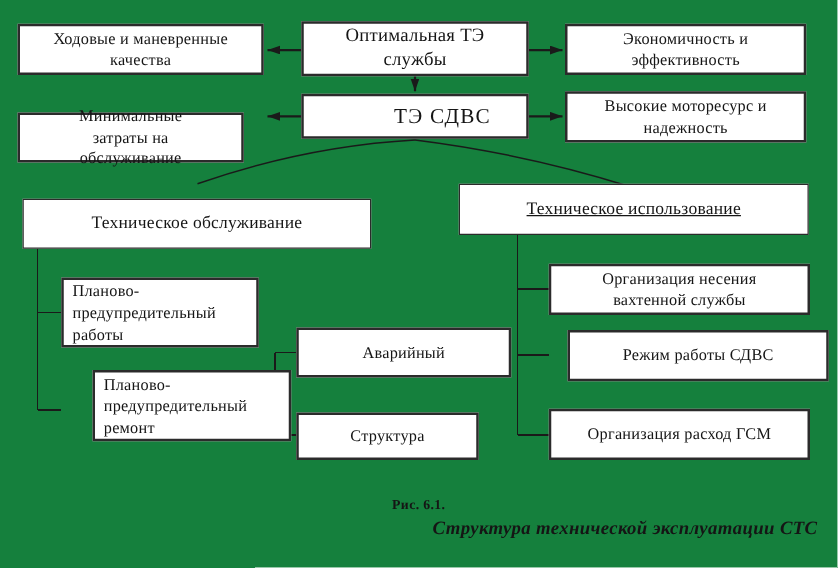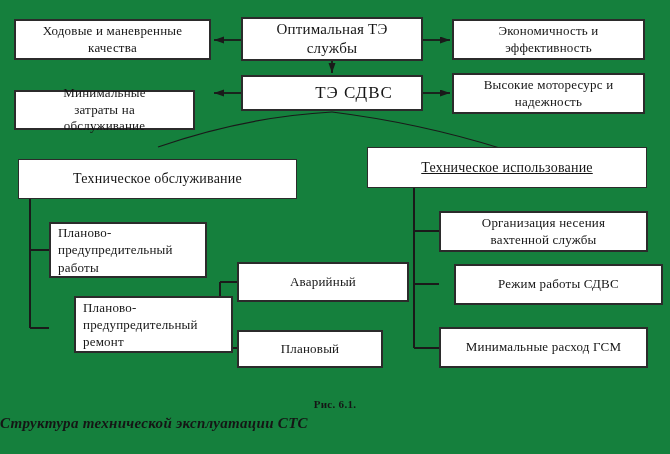--- a/index.html
+++ b/index.html
@@ -27,21 +27,21 @@
   
   #n-avar      {left:237px;top:262px; width:172px;height:40px;}
   #n-plan      {left:237px;top:330px; width:146px;height:38px;}
   
   #n-org       {left:439px;top:211px; width:209px;height:41px;padding:0 34px;}
   #n-rezhim    {left:439px;top:264px; width:209px;height:41px;margin-left:15px;}
   #n-ratsional {left:439px;top:327px; width:209px;height:41px;padding:0 2px;}
   
   #cap-fig  {position:absolute;left:0;top:398px;width:670px;text-align:center;
              font-size:11px;font-weight:bold;letter-spacing:0.3px;}
-  #cap-title{position:absolute;left:0;top:415px;width:654px;text-align:left;
+  #cap-title{position:absolute;left:0;top:415px;width:654px;text-align:right;
              font-size:15px;font-weight:bold;font-style:italic;letter-spacing:0.3px;}
 </style>
 </head>
 <body>
 
 <div id="page">
 
   <svg id="wires" viewBox="0 0 670 454" xmlns="http://www.w3.org/2000/svg">
     <defs>
       <marker id="arrow" markerWidth="11" markerHeight="8" refX="10" refY="3.5" orient="auto" markerUnits="userSpaceOnUse">
@@ -96,29 +96,29 @@
     <span>Планово-предупредительный работы</span>
   </div>
   <div class="node leftText" id="n-ppr">
     <span>Планово-предупредительный ремонт</span>
   </div>
 
   <div class="node" id="n-avar">
     <span>Аварийный</span>
   </div>
   <div class="node" id="n-plan">
-    <span>Плановый</span>
+    <span>Структура</span>
   </div>
 
   <div class="node" id="n-org">
     <span>Организация несения вахтенной службы</span>
   </div>
   <div class="node" id="n-rezhim">
     <span>Режим работы СДВС</span>
   </div>
   <div class="node" id="n-ratsional">
-    <span>Минимальные расход ГСМ</span>
+    <span>Организация расход ГСМ</span>
   </div>
 
   <div id="cap-fig">Рис. 6.1.</div>
   <div id="cap-title">Структура технической эксплуатации СТС</div>
 
 </div>
 
 </body></html>

